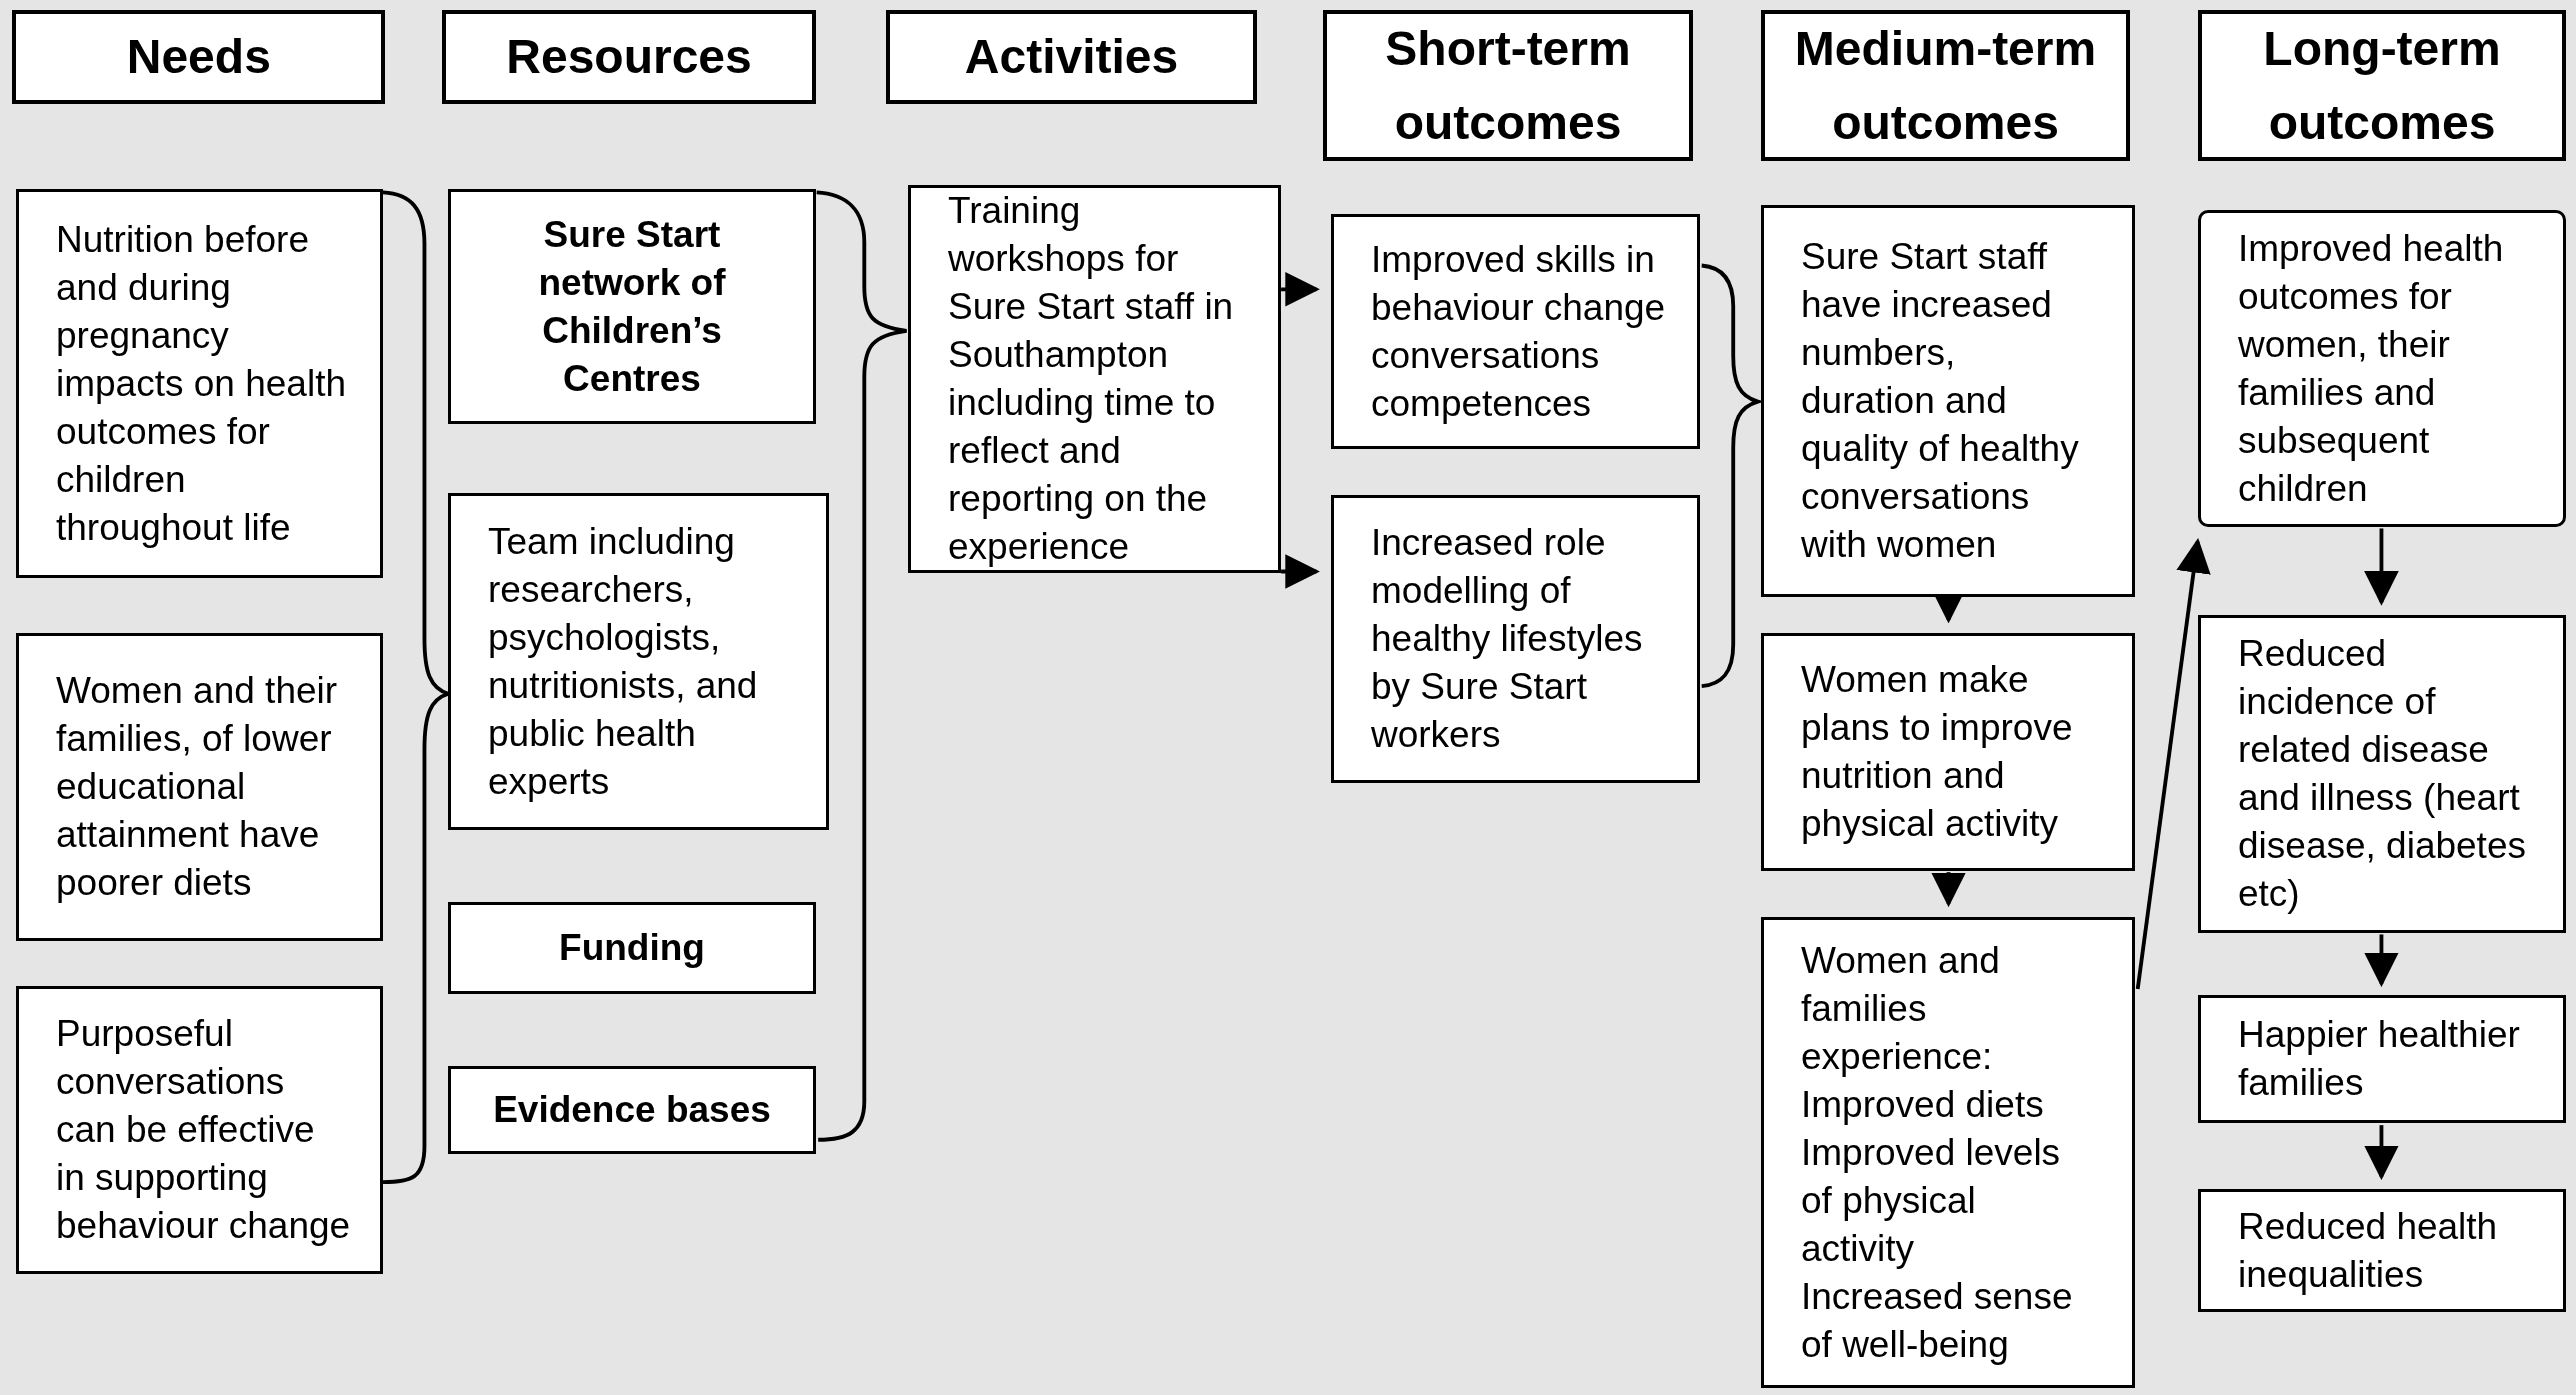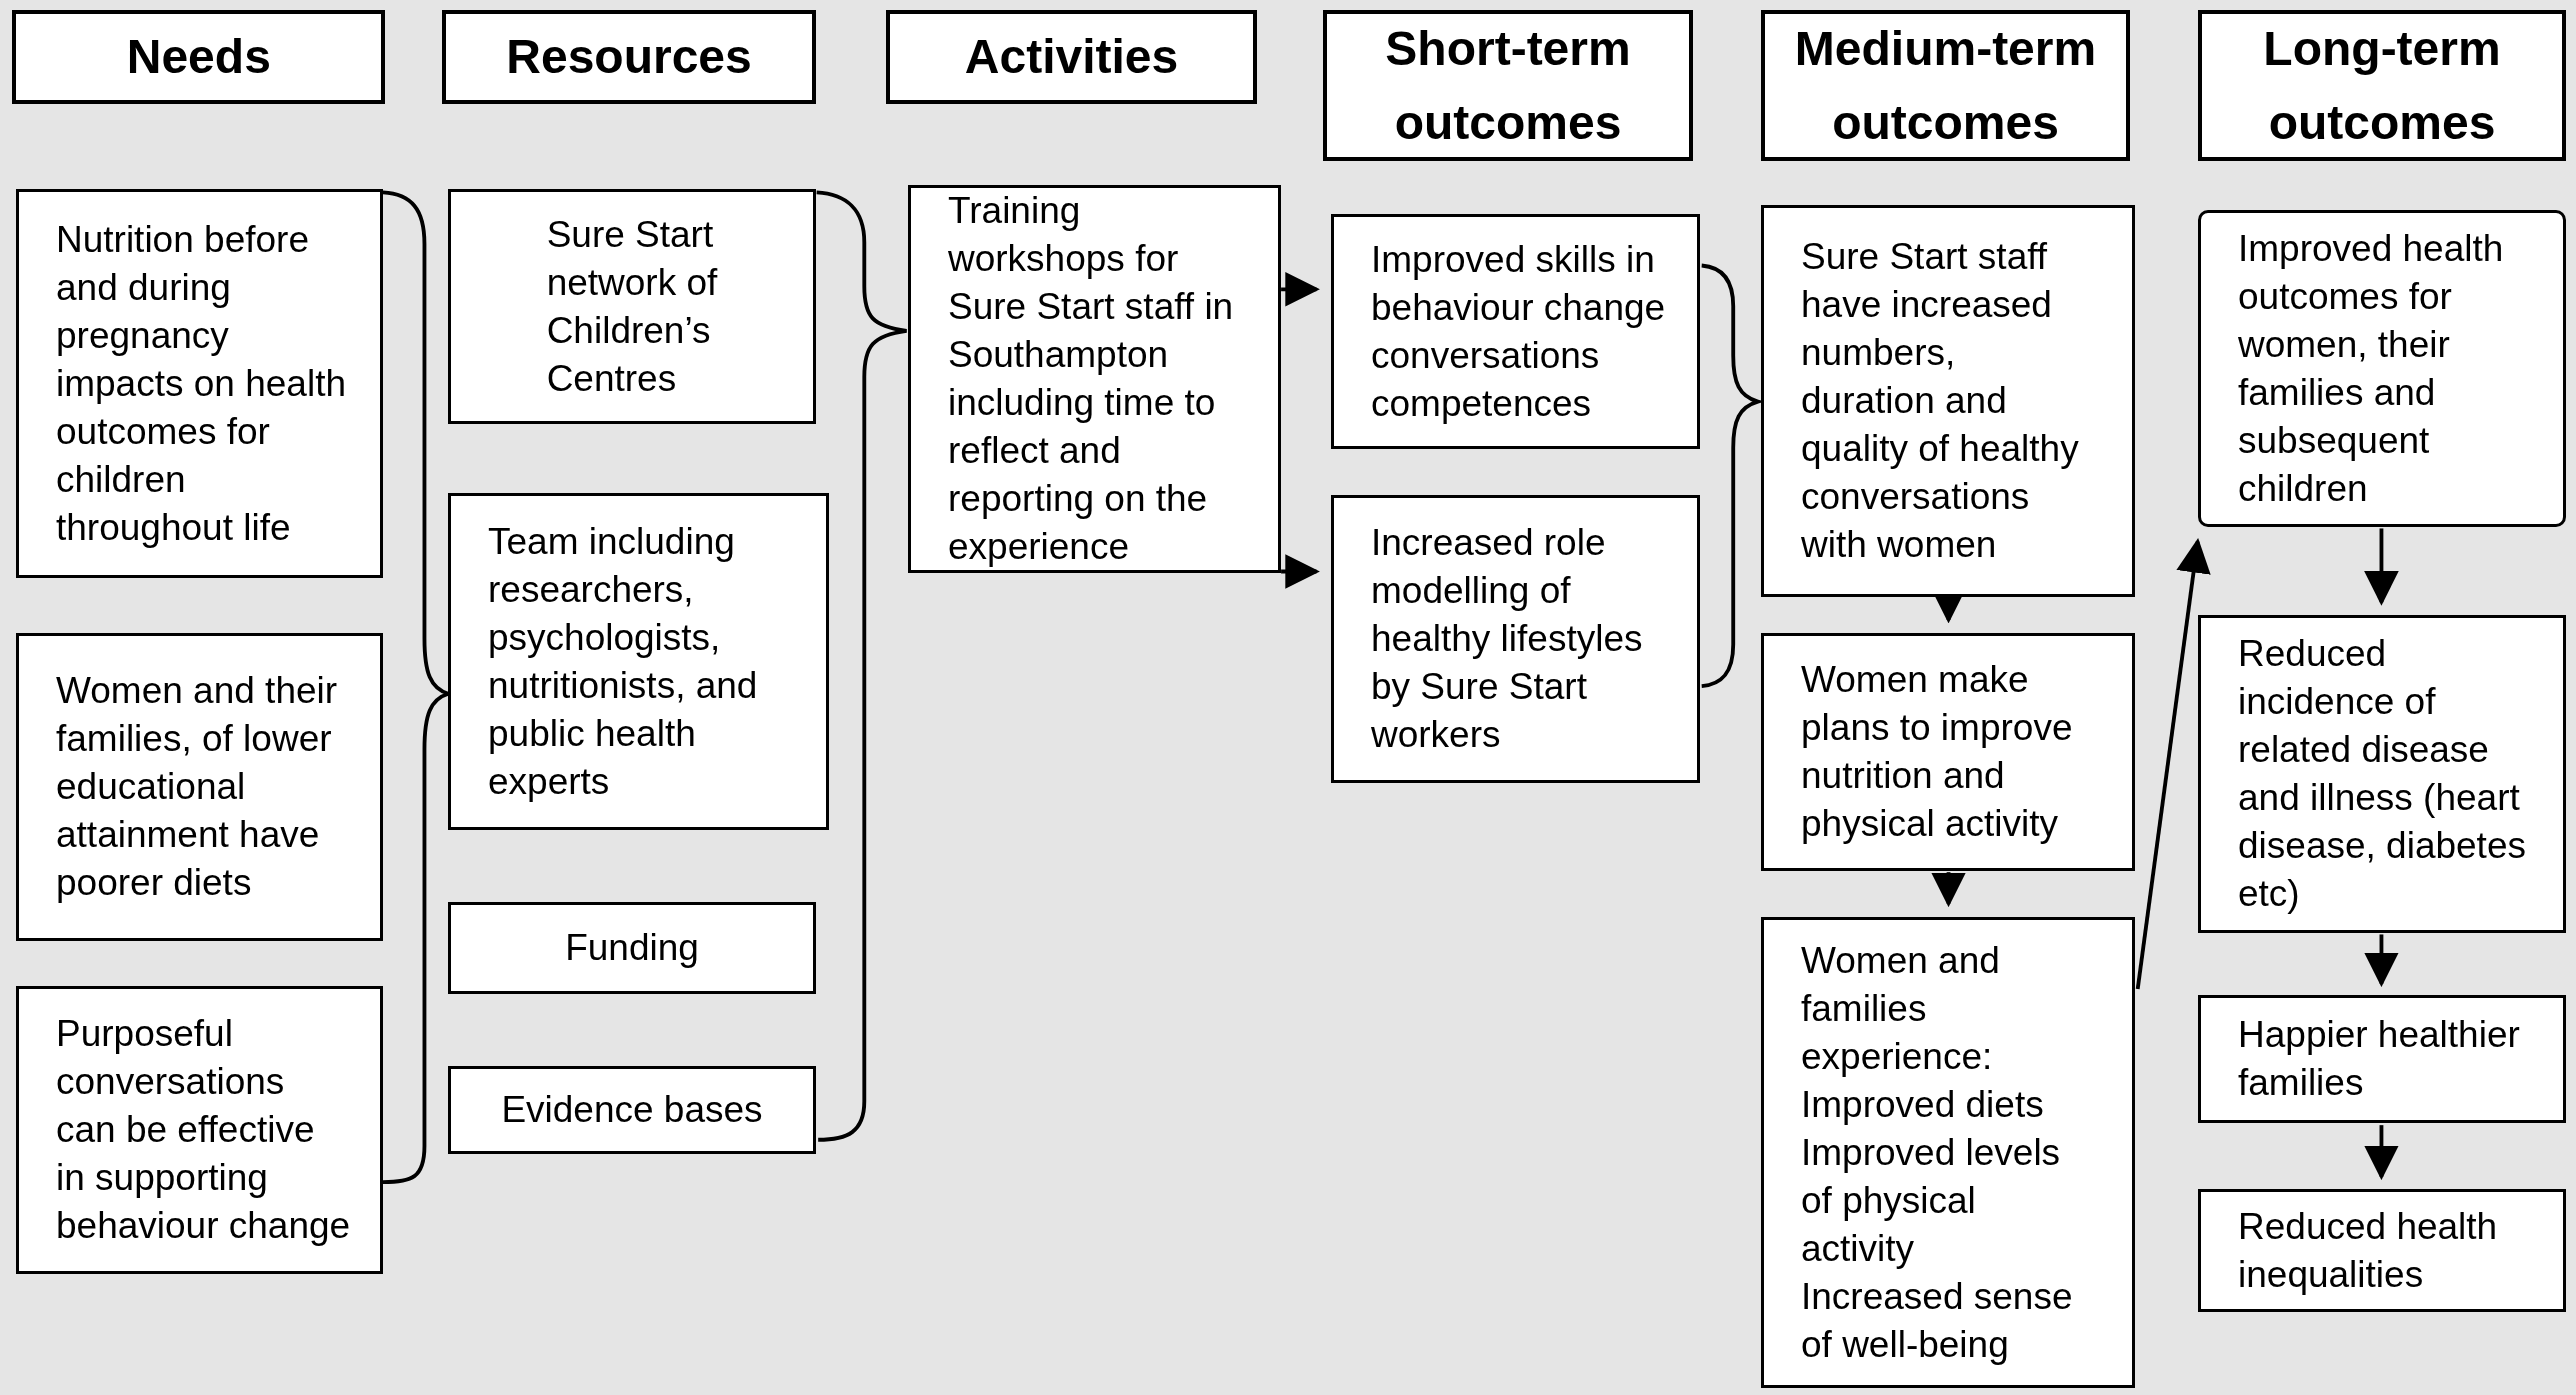--- a/index.html
+++ b/index.html
@@ -26,21 +26,21 @@
     box-sizing: border-box;
     border: 3.8px solid #000000;
     background: #ffffff;
     display: flex;
     align-items: center;
     font-size: 37px;
     line-height: 48px;
     white-space: pre-line;
   }
   .box.left   { justify-content: flex-start; text-align: left;  padding: 7.7px 15.4px 7.7px 37px; }
-  .box.center { justify-content: center;     padding: 7.7px 10.8px; }
+  .box.center { justify-content: center;     text-align: center; padding: 7.7px 10.8px; font-weight: bold; }
   .box.hdr {
     border-width: 4.6px;
     font-weight: bold;
     font-size: 48px;
     line-height: 74px;
     justify-content: center;
     text-align: center;
     padding: 3.1px 7.7px;
   }
 </style>

